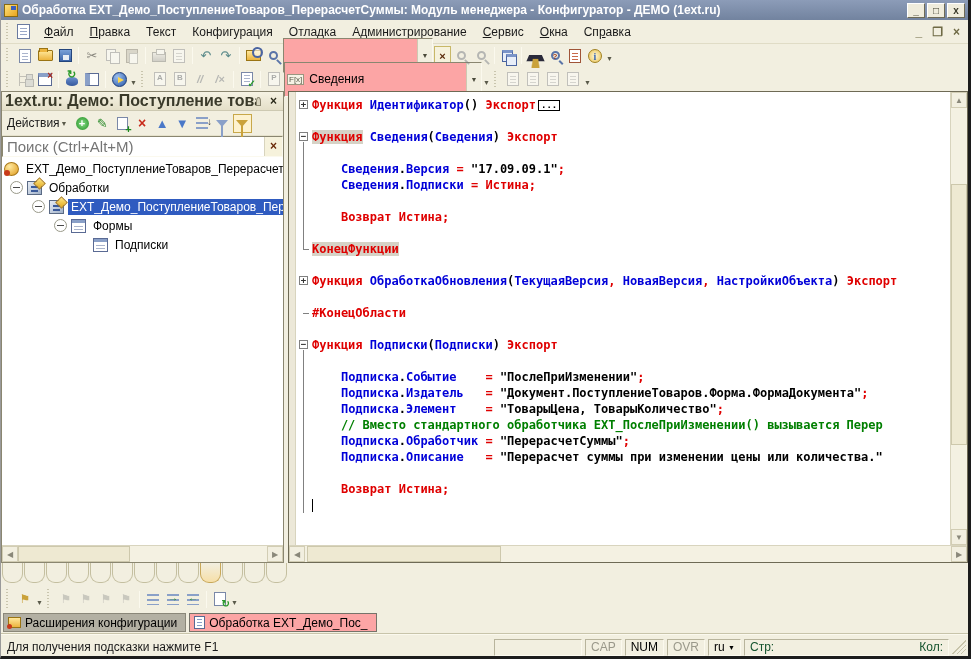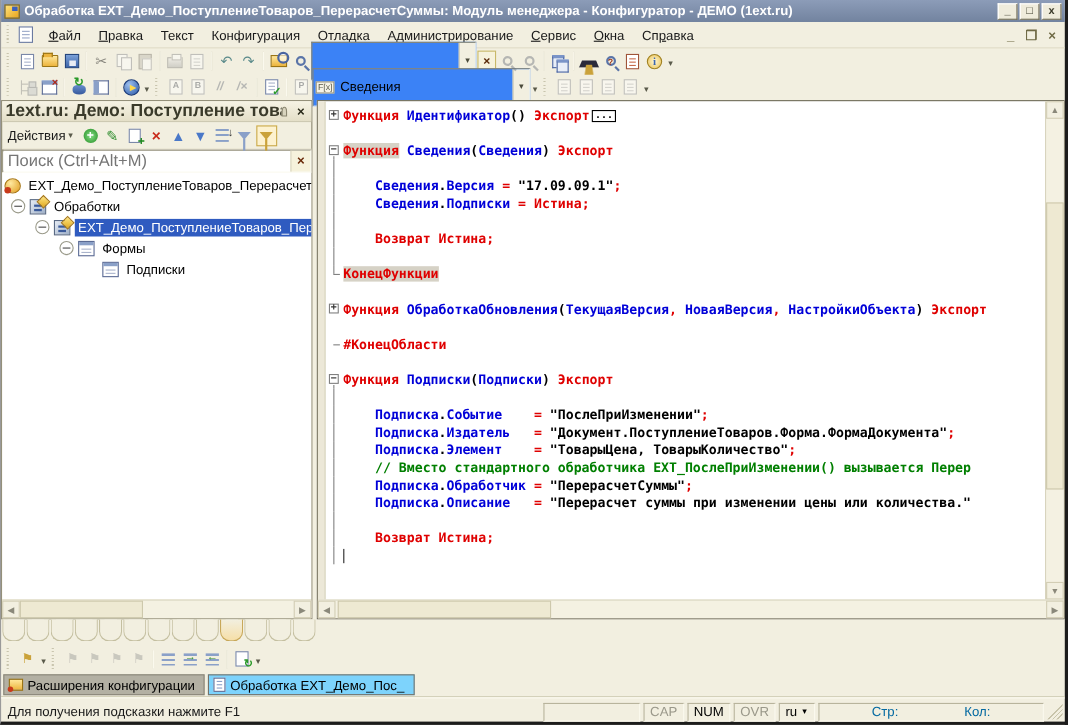--- a/index.html
+++ b/index.html
@@ -85,21 +85,21 @@
   .i-docarrow { width:12px; height:14px; background:#fff; border:1px solid #7a88a8; position:relative; }
   .i-docarrow::after { content:"↻"; position:absolute; right:-5px; bottom:-4px; color:#2a9a2a; font-weight:bold; font-size:10px; }
   .i-flag { font-size:12px; color:#9a9a8a; }
   .i-flagy { font-size:12px; color:#caa23a; position:relative; }
   .i-fmt { width:12px; height:11px; background:repeating-linear-gradient(#8aa0c8 0 2px, transparent 2px 5px); }
   .i-indent { width:12px; height:11px; background:repeating-linear-gradient(#8aa0c8 0 2px, transparent 2px 5px); position:relative; }
   .i-indent::after { content:"→"; position:absolute; left:1px; top:-2px; color:#2a8a2a; font-size:10px; font-weight:bold; }
   .i-indent.left::after { content:"←"; }
   .i-comment { font-size:11px; font-weight:bold; color:#5a74a8; font-style:italic; }
 
-  .combo { height:35px; background:#3b82f6; border:1px solid; border-color:#8a8670 #fbf9ee #fbf9ee #8a8670; display:flex; align-items:center; flex:none; }
+  .combo { height:35px; background:#fca5a5; border:1px solid; border-color:#8a8670 #fbf9ee #fbf9ee #8a8670; display:flex; align-items:center; flex:none; }
   .combo .cval { flex:1; padding:0 3px; color:#000; white-space:nowrap; overflow:hidden; }
   .combo .cbtn { width:15px; height:100%; background:#f2efe0; border-left:1px solid #cdc9b2; color:#4a4a3a; font-size:7px; display:flex; align-items:center; justify-content:center; }
   .xbtn { width:17px; height:19px; background:#f6f2dc; border:1px solid #c8b868; color:#5a2a0a; font-weight:bold; font-size:11px; display:flex; align-items:center; justify-content:center; margin-left:1px; flex:none; }
   .fxbadge { border:1px solid #9a9680; color:#5a5a4a; font-size:8px; padding:0 1px; margin:0 2px; background:#f6f3e6; flex:none; }
 
   
   .main { display:flex; height:472px; }
 
   .left-panel { width:283px; flex:none; display:flex; flex-direction:column; border:1px solid #8a8670; background:#f2efe0; }
   .lp-title { height:19px; background:linear-gradient(#f6f3e4,#e4dfc8); border-bottom:1px solid #cdc9b2; display:flex; align-items:center; padding:0 3px; font-weight:bold; color:#3a3a2a; }
@@ -178,33 +178,33 @@
 
   
   .scallops { height:22px; display:flex; width:283px; padding-left:1px; }
   .scallop { width:21px; height:20px; border:1px solid #c4bfa0; border-top:none; border-radius:0 0 9px 9px; background:#f2efe0; margin-right:1px; flex:none; }
   .scallop.active { background:linear-gradient(#f2efe0,#f6dfa8); border-color:#c8a85a; }
 
   .toolbar3 { height:28px; display:flex; align-items:center; padding:0 2px; }
 
   .tabs-row { height:21px; display:flex; align-items:flex-start; padding-left:2px; gap:3px; }
   .wtab { height:19px; display:flex; align-items:center; gap:4px; background:#b3b0a3; border:1px solid #8a8779; padding:0 8px 0 4px; color:#000; white-space:nowrap; max-width:220px; overflow:hidden; }
-  .wtab.active { background:#7dd3fc; border-color:#76736a; }
+  .wtab.active { background:#fca5a5; border-color:#76736a; }
   .wt-ico1 { width:13px; height:11px; background:linear-gradient(#ffe79a,#ecb43e); border:1px solid #9a7414; flex:none; position:relative; }
   .wt-ico1::after { content:""; position:absolute; left:-2px; bottom:-2px; width:5px; height:5px; background:#c83a1a; border-radius:50%; }
   .wt-ico2 { width:11px; height:13px; background:#fff; border:1px solid #5a6a94; flex:none; position:relative; }
   .wt-ico2::after { content:""; position:absolute; left:2px; top:2px; width:5px; height:1px; background:#8aa0c8; box-shadow:0 3px #8aa0c8, 0 6px #8aa0c8; }
 
   
   .statusbar { height:25px; border-top:1px solid #fbf9ee; box-shadow:0 -1px #c8c4aa; display:flex; align-items:center; padding:0 2px; gap:3px; }
   .status-hint { flex:1; padding-left:4px; color:#1a1a1a; white-space:nowrap; overflow:hidden; }
   .scell { height:17px; border:1px solid; border-color:#b8b49c #fbf9ee #fbf9ee #b8b49c; display:flex; align-items:center; justify-content:center; padding:0 5px; color:#9a988a; flex:none; background:#f2efe0; }
   .scell.on { color:#000; }
   .scell.wide { width:88px; }
-  .scell.pos { width:205px; justify-content:center; gap:60px; color:#0369a1; }
+  .scell.pos { width:205px; justify-content:space-between; gap:60px; color:#14532d; }
   .gripper { width:14px; height:14px; flex:none; background:
      linear-gradient(135deg, transparent 50%, #c8c4aa 50%, #c8c4aa 55%, transparent 55%, transparent 65%, #c8c4aa 65%, #c8c4aa 70%, transparent 70%, transparent 80%, #c8c4aa 80%, #c8c4aa 85%, transparent 85%); }
 </style>
 </head>
 <body>
 
 <div class="app">
 
   <div class="titlebar">
     <span class="app-icon"></span>

